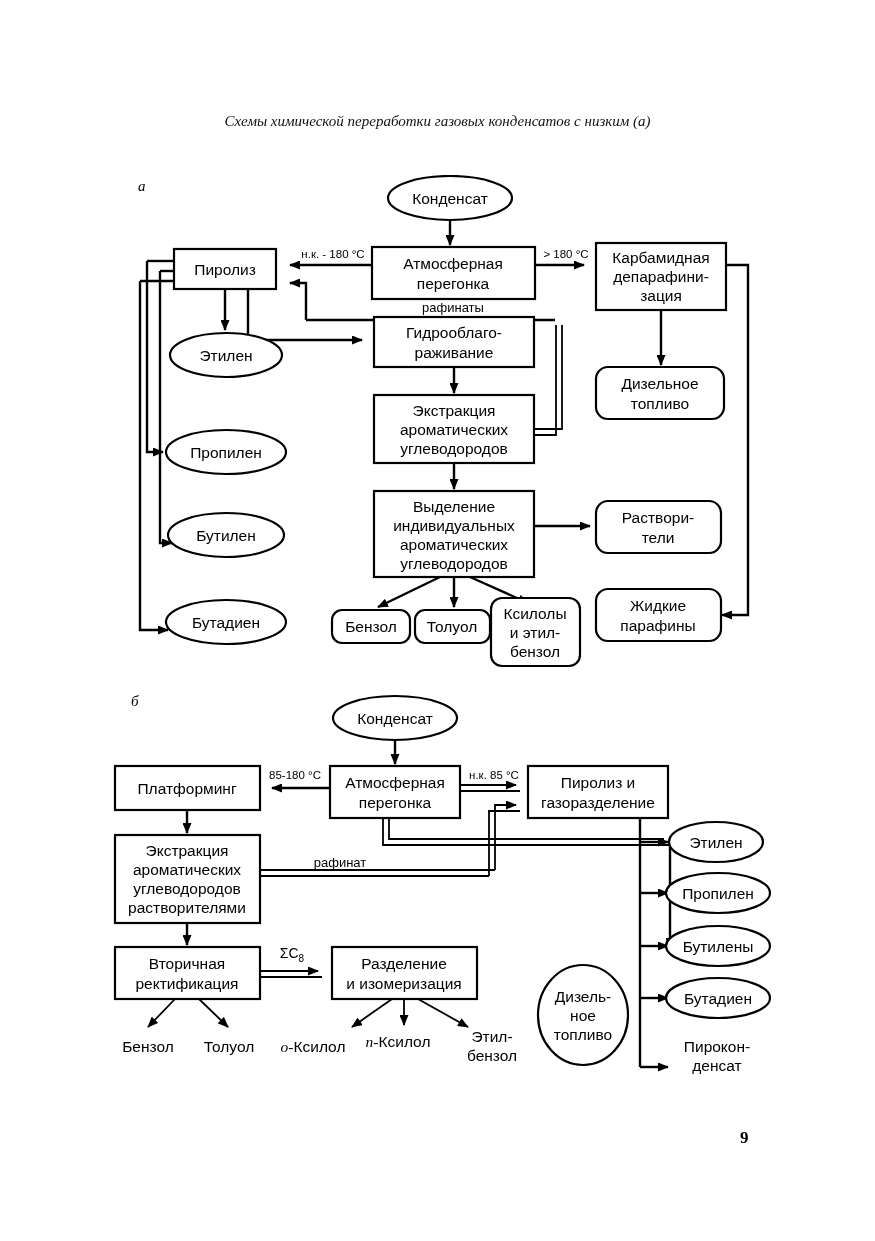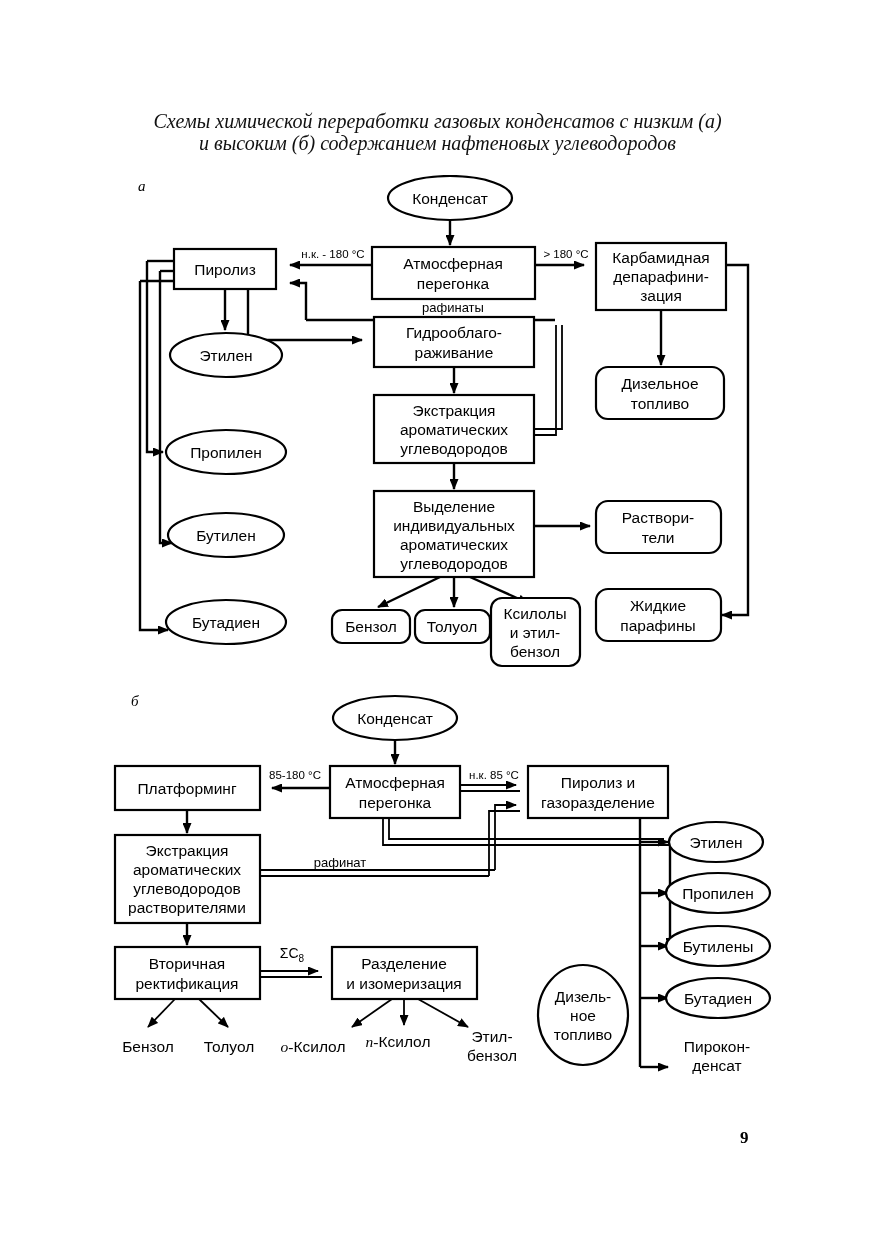--- a/index.html
+++ b/index.html
@@ -1,19 +1,19 @@
 <!DOCTYPE html>
 <html><head>
 <meta charset="utf-8">
 <style>
   html,body{margin:0;padding:0;background:#fff;}
   body{width:875px;height:1241px;position:relative;font-family:"Liberation Sans",sans-serif;color:#000;overflow:hidden;}
   #page{position:absolute;left:0;top:0;width:875px;height:1241px;}
   .title{position:absolute;left:0;top:110px;width:875px;text-align:center;
-         font-family:"Liberation Serif",serif;font-style:italic;font-size:20px;line-height:22px;color:#111;}
+         font-family:"Liberation Serif",serif;font-style:italic;font-size:15px;line-height:22px;color:#111;}
   .page-num{position:absolute;left:740px;top:1128px;font-family:"Liberation Serif",serif;
             font-weight:bold;font-size:17px;}
   svg{position:absolute;left:0;top:0;}
   svg text{font-family:"Liberation Sans",sans-serif;fill:#000;}
   .bx{fill:#fff;stroke:#000;stroke-width:2.2;}
   .bx-round{fill:#fff;stroke:#000;stroke-width:2.2;}
   .ell{fill:#fff;stroke:#000;stroke-width:2.2;}
   .ln{stroke:#000;stroke-width:2.4;fill:none;}
   .ln-thin{stroke:#000;stroke-width:1.8;fill:none;}
   .lbl{font-size:15.5px;text-anchor:middle;}
@@ -21,21 +21,20 @@
   .lbl-free{font-size:15.5px;text-anchor:middle;}
   .sec{font-family:"Liberation Serif",serif;font-style:italic;font-size:15px;}
 </style>
 </head>
 <body>
 
 <div id="page">
 
   <div class="title">
     <div>Схемы химической переработки газовых конденсатов с низким (а)</div>
-    <div>и высоким (б) содержанием нафтеновых углеводородов</div>
   </div>
 
   <div class="page-num">9</div>
 
   <svg width="875" height="520" viewBox="0 0 875 520" style="top:175px">
     <defs>
       <marker id="ah" markerWidth="11" markerHeight="9" refX="10" refY="4.5" orient="auto" markerUnits="userSpaceOnUse">
         <path d="M0,0 L11,4.5 L0,9 z" fill="#000"></path>
       </marker>
     </defs>

